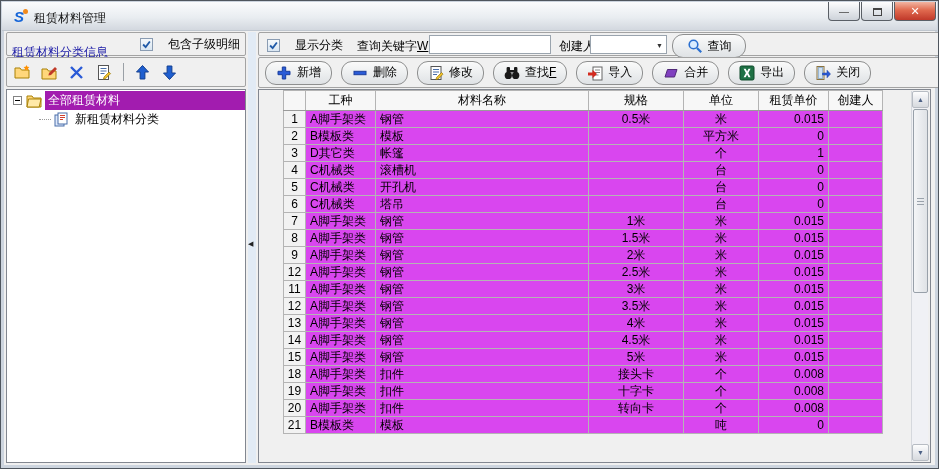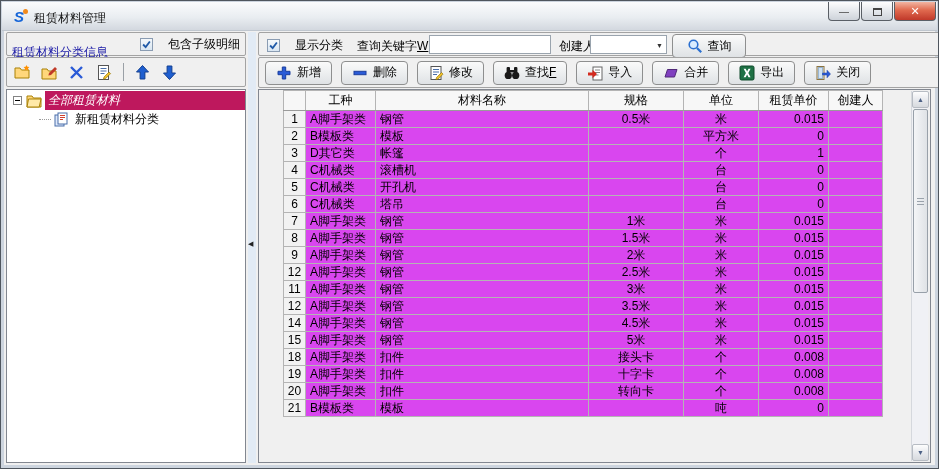--- a/index.html
+++ b/index.html
@@ -41,35 +41,35 @@
   .icbtn svg{display:block;width:17px;height:17px;}
   .vsep{width:1px;height:18px;background:#9aa0a6;margin:0 2px;}
   
   .tree-node{display:flex;align-items:center;height:17px;margin-top:2px;font-size:12px;white-space:nowrap;}
   .expander{width:9px;height:9px;border:1px solid #848484;background:#fff;margin:0 4px 0 6px;
     position:relative;flex:none;}
   .expander::after{content:"";position:absolute;left:1px;right:1px;top:3px;height:1px;background:#000;}
   .tree-ic{width:16px;height:15px;margin-right:3px;flex:none;}
   .tree-ic svg{display:block;width:16px;height:15px;}
   .tree-label{padding:1px 3px;}
-  .tree-node.sel .tree-label{background:#be185d;color:#fff;flex:1;font-style:italic;}
+  .tree-node.sel .tree-label{background:#a21caf;color:#fff;flex:1;}
   .tree-node.child{padding-left:32px;}
   .connector{width:12px;height:1px;border-top:1px dotted #9a9a9a;margin-right:2px;flex:none;}
   
   #filter-bar .inner{position:relative;width:100%;height:100%;}
   .fb-cb{position:absolute;left:8px;top:4px;display:flex;gap:4px;align-items:center;}
   .fb-kwlabel{position:absolute;left:98px;top:5px;font-size:12px;}
   .textbox{position:absolute;left:170px;top:2px;width:122px;height:19px;border:1px solid #9aa4ae;background:#fff;font-size:12px;padding:0 3px;}
   .fb-crlabel{position:absolute;left:300px;top:5px;font-size:12px;}
   .combo{position:absolute;left:331px;top:2px;width:77px;height:19px;border:1px solid #9aa4ae;background:#fff;}
   .combo .arrow{position:absolute;right:3px;top:6px;font-size:7px;color:#333;}
   .search-btn{position:absolute;left:413px;top:1px;width:74px;height:21px;}
   
   .btn{display:inline-flex;align-items:center;justify-content:center;gap:5px;
-    border:1px solid #8e8f8f;border-radius:4px;background:linear-gradient(#fafafa,#eef0f1 45%,#dfe2e5);
+    border:1px solid #8e8f8f;border-radius:11px;background:linear-gradient(#fafafa,#eef0f1 45%,#dfe2e5);
     font-size:12px;color:#000;padding:0 10px;height:24px;cursor:default;}
   .btn u{text-decoration:underline;}
   .ic16{width:16px;height:16px;flex:none;}
   .ic16 svg{display:block;width:16px;height:16px;}
   
   table{border-collapse:collapse;table-layout:fixed;background:#d946ef;margin-left:24px;}
   th,td{border:1px solid #b4b4b4;font-size:12px;font-weight:normal;overflow:hidden;
     white-space:nowrap;padding:0 4px;height:17px;line-height:15px;color:#000;}
   th{background:#f7f7f7;height:20px;text-align:center;border-bottom:1px solid #9a9a9a;}
   td.num{background:#f2f2f2;text-align:center;padding:0 2px;}
@@ -400,20 +400,29 @@
           <tr>
             <td class="num">12</td>
             <td class="l">A脚手架类</td>
             <td class="l">钢管</td>
             <td class="c">3.5米</td>
             <td class="c">米</td>
             <td class="r">0.015</td>
             <td class="l"></td>
           </tr>
           <tr>
+            <td class="num">13</td>
+            <td class="l">A脚手架类</td>
+            <td class="l">钢管</td>
+            <td class="c">4米</td>
+            <td class="c">米</td>
+            <td class="r">0.015</td>
+            <td class="l"></td>
+          </tr>
+          <tr>
             <td class="num">14</td>
             <td class="l">A脚手架类</td>
             <td class="l">钢管</td>
             <td class="c">4.5米</td>
             <td class="c">米</td>
             <td class="r">0.015</td>
             <td class="l"></td>
           </tr>
           <tr>
             <td class="num">15</td>

